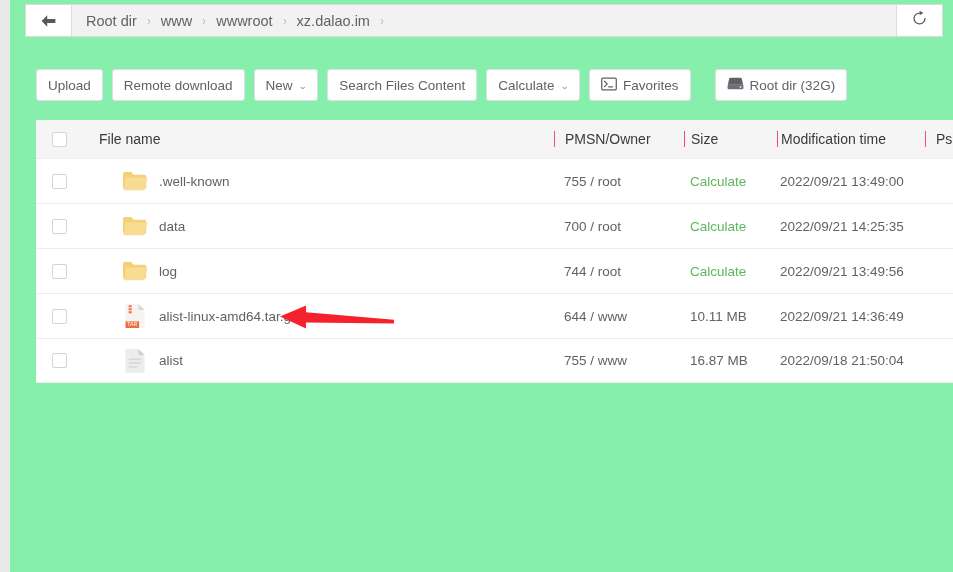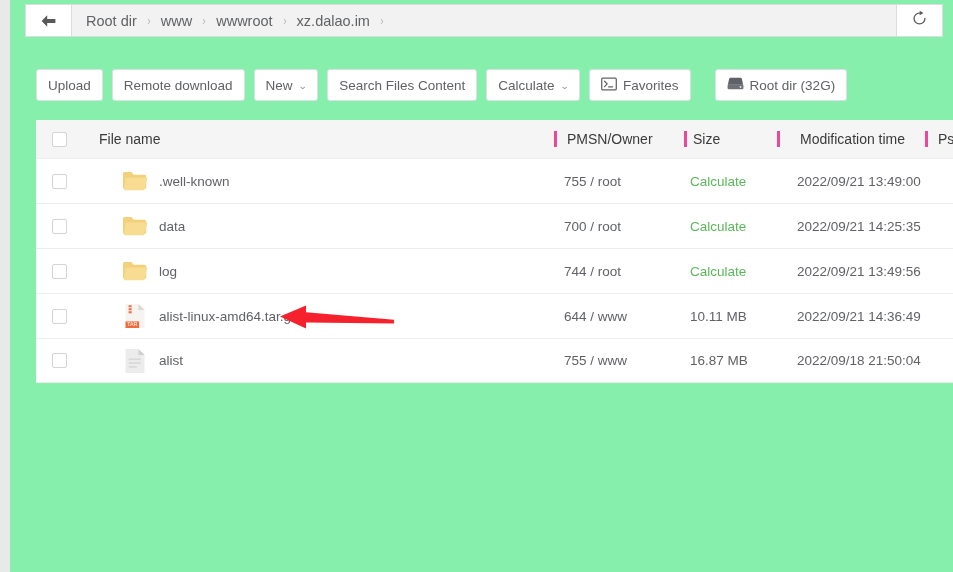--- a/index.html
+++ b/index.html
@@ -94,25 +94,25 @@
     font-size: 13.5px;
     color: #606266;
     background: #fff;
   }
   .trow.last { border-bottom: 1px solid #ededed; }
 
   .c-check { width: 46px; display: flex; align-items: center; justify-content: center; flex: none; }
   .c-name  { width: 472px; display: flex; align-items: center; flex: none; }
   .c-perm  { width: 130px; flex: none; padding-left: 10px; }
   .c-size  { width: 93px;  flex: none; padding-left: 6px; }
-  .c-time  { width: 148px; flex: none; padding-left: 20px; }
+  .c-time  { width: 148px; flex: none; padding-left: 3px; }
   .c-ps    { width: 38px;  flex: none; padding-left: 10px; }
 
   .thead .c-perm, .thead .c-size, .thead .c-time, .thead .c-ps {
-    border-left: 3px solid #ec4899;
+    border-left: 1px solid #ec4899;
   }
 
   .cb {
     width: 15px; height: 15px;
     border: 1px solid #d4d4d4;
     border-radius: 2px;
     background: #fff;
     cursor: pointer;
   }
   .hdr-name { padding-left: 5px; margin-left: 12px; }

